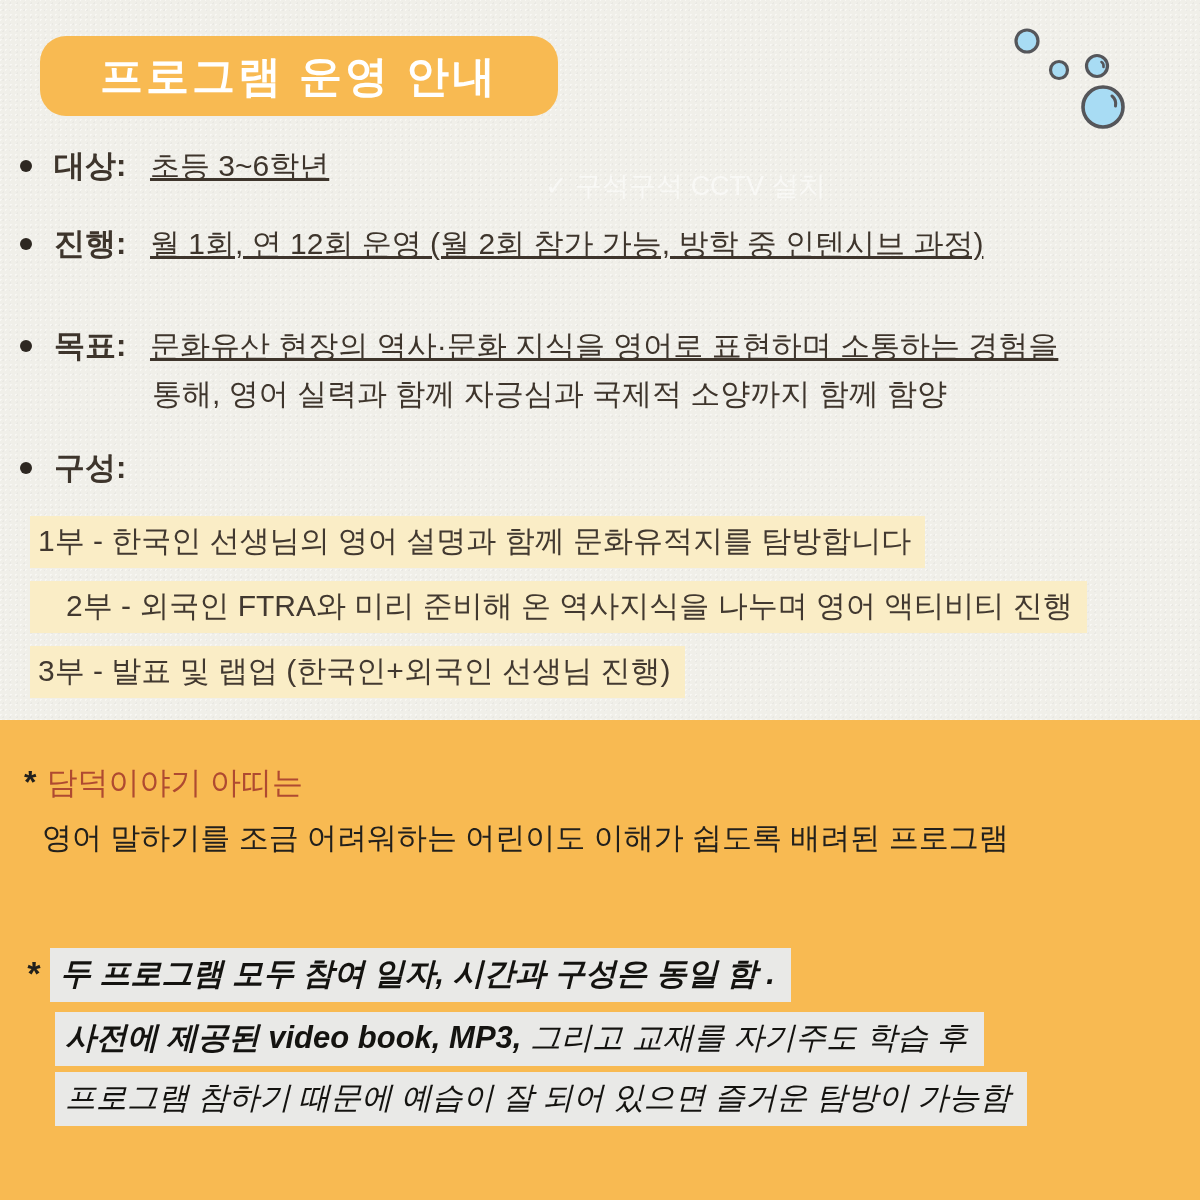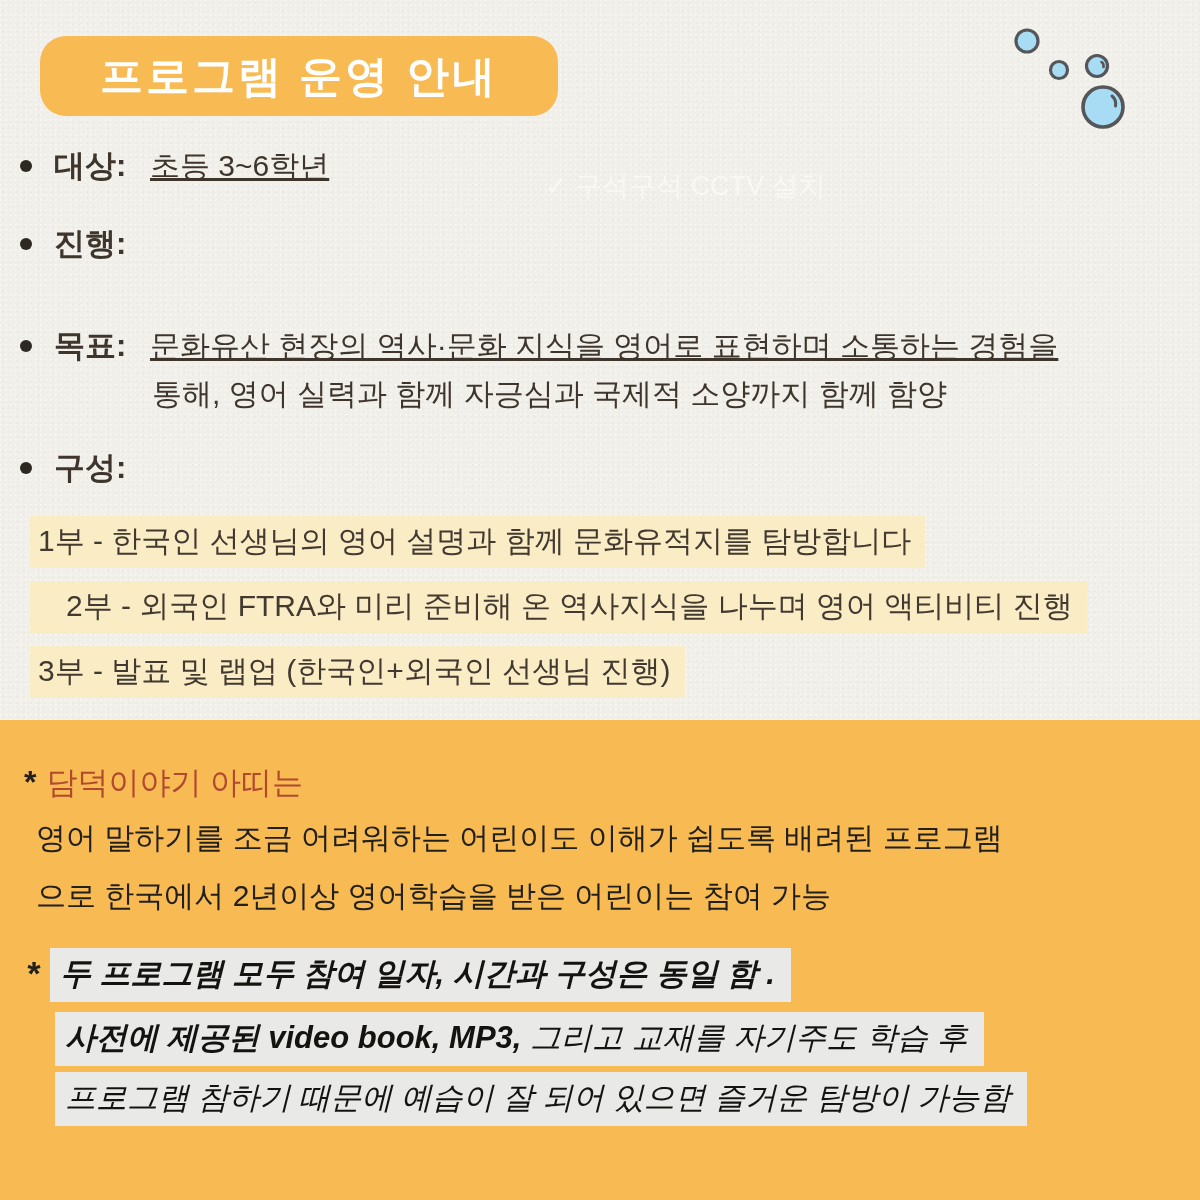--- a/index.html
+++ b/index.html
@@ -59,21 +59,21 @@
     width:1200px; height:480px;
     background:#F8BA52;
   }
   .note1-head {
     position:absolute; left:24px; top:42px;
     font-size:31px; white-space:nowrap;
   }
   .note-marker { color:#22201C; font-weight:700; font-size:32px; }
   .note1-title { color:#AF4A31; font-weight:400; margin-left:10px; }
   .note-body {
-    position:absolute; left:36px;
+    position:absolute; left:42px;
     font-size:30px; line-height:36px;
     color:#22201C; white-space:nowrap;
   }
   .note2-marker {
     position:absolute; left:26px; top:234px;
     font-size:34px; font-weight:700; font-style:italic; color:#22201C;
   }
   .gray-box {
     position:absolute;
     background:#E9E9E7;
@@ -106,20 +106,21 @@
 
 <div class="bullet-row" style="top:148px;">
   <span class="bullet-dot"></span>
   <span class="bullet-label">대상:</span>
   <span class="bullet-text">초등 3~6학년</span>
 </div>
 
 <div class="bullet-row" style="top:226px;">
   <span class="bullet-dot"></span>
   <span class="bullet-label">진행:</span>
+  <span class="bullet-text">월 1회, 연 12회 운영  (월 2회 참가 가능, 방학 중 인텐시브 과정)</span>
 </div>
 
 <div class="bullet-row" style="top:301px;margin-top:27px;">
   <span class="bullet-dot"></span>
   <span class="bullet-label">목표:</span>
   <span class="bullet-text">문화유산 현장의 역사·문화 지식을 영어로 표현하며 소통하는 경험을</span>
 </div>
 <div class="wrap-line" style="top:376px;">통해, 영어 실력과 함께 자긍심과 국제적 소양까지 함께 함양</div>
 
 <div class="bullet-row" style="top:450px;">
@@ -130,21 +131,20 @@
 
 <div class="comp-item" style="top:516px;">1부 - 한국인 선생님의 영어 설명과 함께 문화유적지를 탐방합니다</div>
 <div class="comp-item" style="top:581px;padding-left:36px;">2부 - 외국인 FTRA와 미리 준비해 온 역사지식을 나누며 영어 액티비티 진행</div>
 <div class="comp-item" style="top:646px;">3부 - 발표 및 랩업 (한국인+외국인 선생님 진행)</div>
 
 <section class="footer-panel">
   <div class="note1-head">
     <span class="note-marker">*</span><span class="note1-title">담덕이야기 아띠는</span>
   </div>
   <div class="note-body" style="top:100px;">영어 말하기를 조금 어려워하는 어린이도 이해가 쉽도록 배려된 프로그램</div>
-  <div class="note-body" style="top:158px;">으로 한국에서 2년이상 영어학습을 받은 어린이는 참여 가능</div>
 
   <div class="note2-marker">*</div>
   <div class="gray-box bold-it" style="left:50px; top:228px;">두 프로그램 모두 참여 일자, 시간과 구성은 동일 함 .</div>
   <div class="gray-box" style="left:55px; top:292px;">
     <span class="bold-it">사전에 제공된 video book, MP3,</span><span class="reg-it"> 그리고 교재를 자기주도 학습 후</span>
   </div>
   <div class="gray-box reg-it" style="left:55px; top:352px;">프로그램 참하기 때문에 예습이 잘 되어 있으면 즐거운 탐방이 가능함</div>
 </section>
 
 </body></html>

